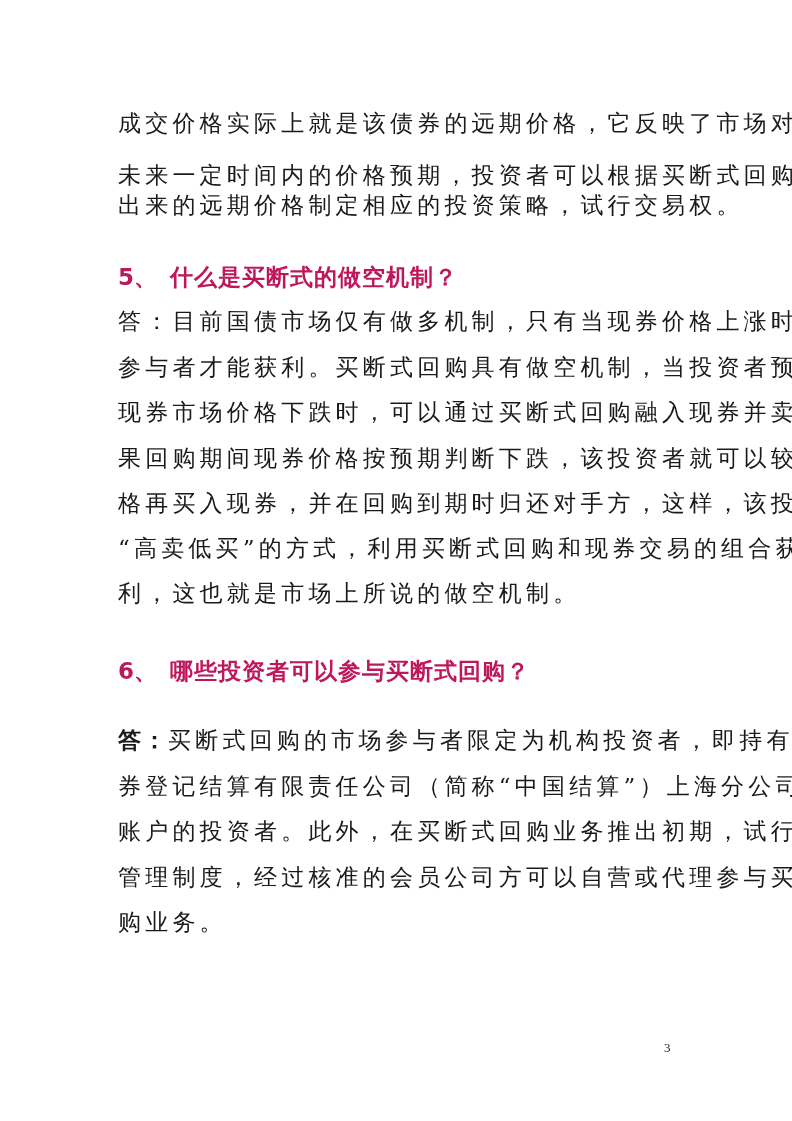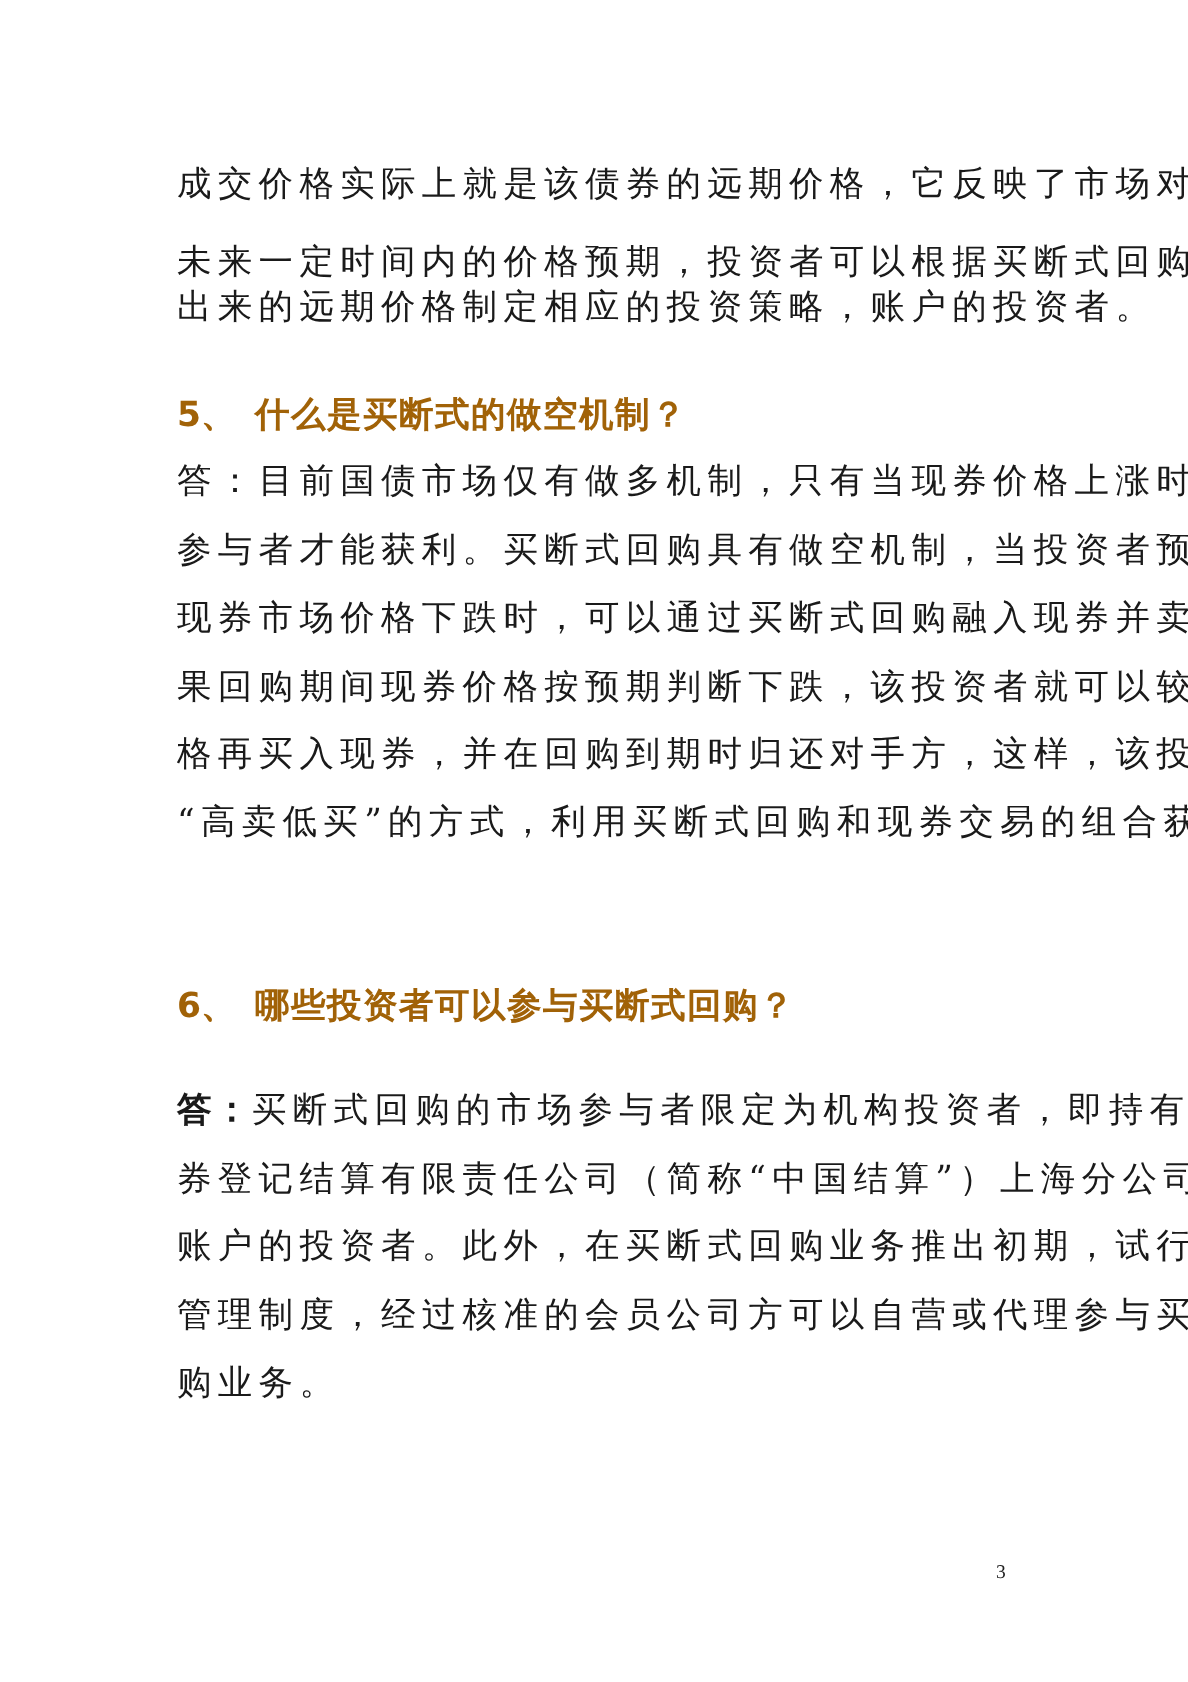--- a/index.html
+++ b/index.html
@@ -3,48 +3,49 @@
   <meta charset="utf-8">
   <style>
     html, body { margin: 0; padding: 0; background: #ffffff; }
     body { width: 792px; height: 1121px; position: relative; overflow: hidden; color: #111; }
     .page { position: absolute; left: 0; top: 0; width: 792px; height: 1121px; }
     .line {
       position: absolute; left: 118px; white-space: nowrap;
       font-family: "DejaVu Serif", "Liberation Serif", serif;
       font-size: 23px; letter-spacing: 4.2px; line-height: 30px; color: #1a1a1a;
     }
-    .bold { font-weight: bold; font-family: "DejaVu Sans", "Liberation Sans", sans-serif; letter-spacing: 1px; color: #a16207; }
+    .bold { font-weight: bold; font-family: "DejaVu Sans", "Liberation Sans", sans-serif; letter-spacing: 1px; color: #be185d; }
     .qnum { display: inline-block; width: 52px; letter-spacing: 0; }
     .ans-label { font-weight: bold; font-family: "DejaVu Sans", "Liberation Sans", sans-serif; letter-spacing: 2px; }
     .pagenum {
       position: absolute; left: 664px; top: 1040px;
       font-family: "Liberation Serif", serif; font-size: 13px; color: #222;
     }
   </style>
 </head>
 <body>
 
 <div class="page">
 
   <div class="line" style="top:108px;">成交价格实际上就是该债券的远期价格，它反映了市场对于债券</div>
   <div class="line" style="top:160px;">未来一定时间内的价格预期，投资者可以根据买断式回购所揭示</div>
-  <div class="line" style="top:188px; top:190px;">出来的远期价格制定相应的投资策略，账户的投资者。</div>
+  <div class="line" style="top:188px; top:190px;">出来的远期价格制定相应的投资策略，试行交易权。</div>
 
   <div class="line bold" style="top:262px;">
     <span class="qnum">5、</span><span>什么是买断式的做空机制？</span>
   </div>
   <div class="line" style="top:306px;">
     <span>答：</span><span>目前国债市场仅有做多机制，只有当现券价格上涨时，市场</span>
   </div>
   <div class="line" style="top:352px;">参与者才能获利。买断式回购具有做空机制，当投资者预期国债</div>
   <div class="line" style="top:397px;">现券市场价格下跌时，可以通过买断式回购融入现券并卖出，如</div>
   <div class="line" style="top:443px;">果回购期间现券价格按预期判断下跌，该投资者就可以较低的价</div>
   <div class="line" style="top:488px;">格再买入现券，并在回购到期时归还对手方，这样，该投资者以</div>
   <div class="line" style="top:533px;">“高卖低买”的方式，利用买断式回购和现券交易的组合获得盈</div>
+  <div class="line" style="top:578px;">利，这也就是市场上所说的做空机制。</div>
 
 
   <div class="line bold" style="top:656px;">
     <span class="qnum">6、</span><span>哪些投资者可以参与买断式回购？</span>
   </div>
   <div class="line" style="top:725px;">
     <span class="ans-label">答：</span><span>买断式回购的市场参与者限定为机构投资者，即持有中国证</span>
   </div>
   <div class="line" style="top:771px;">券登记结算有限责任公司（简称“中国结算”）上海分公司B、D</div>
   <div class="line" style="top:816px;">账户的投资者。此外，在买断式回购业务推出初期，试行交易权</div>

